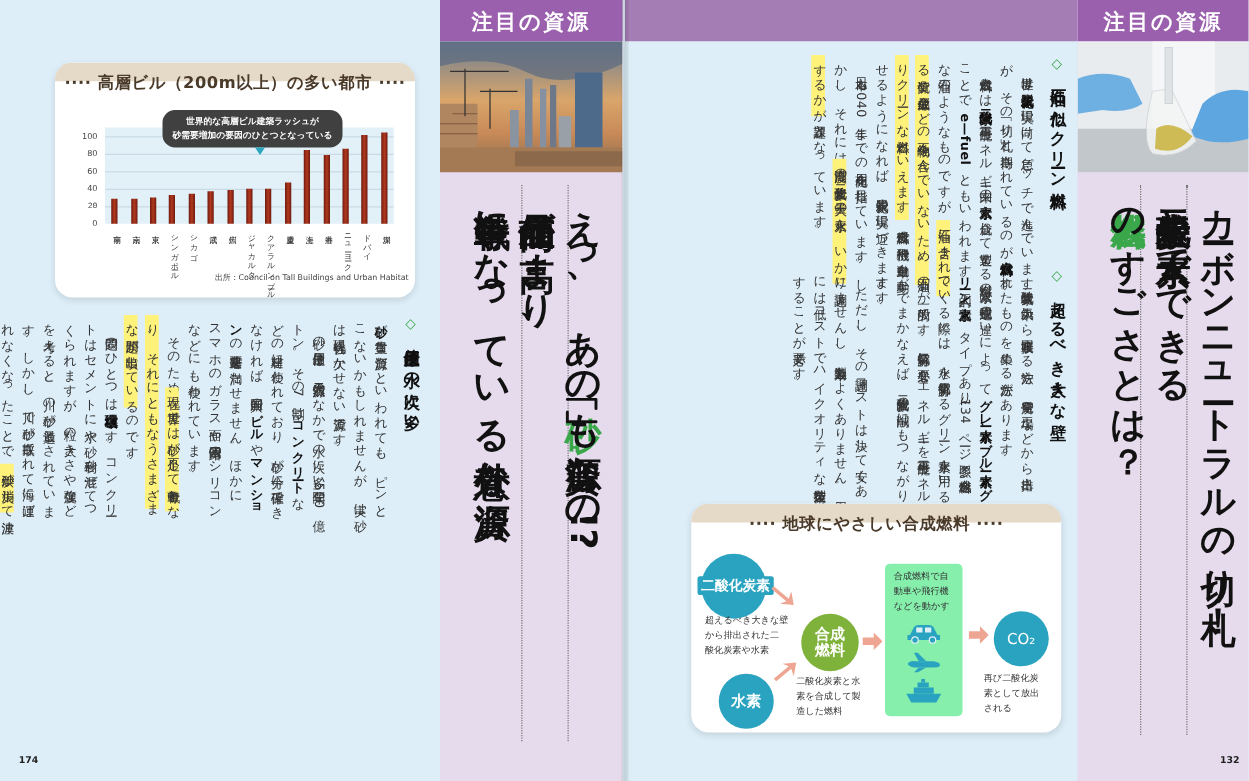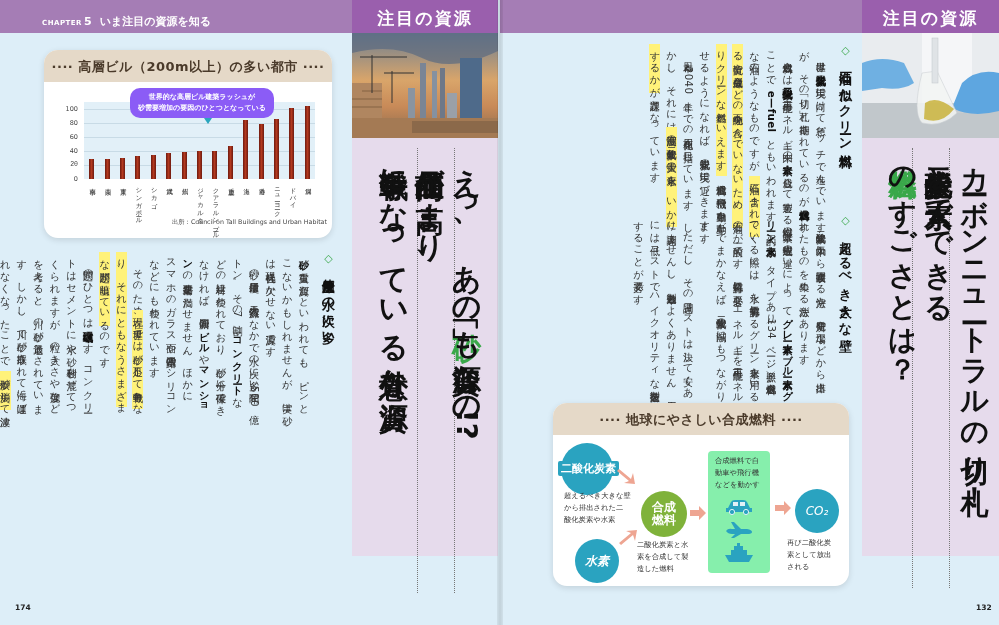--- a/index.html
+++ b/index.html
@@ -11,71 +11,66 @@
   .page-left { left: 0; width: 500px; }
   .page-right { left: 500px; width: 499px; }
   .gutter { position: absolute; left: 497px; top: 0; width: 6px; height: 625px; background: linear-gradient(to right, rgba(0,0,0,0.06), rgba(0,0,0,0.12), rgba(0,0,0,0.06)); z-index: 5; }
 
   .topbar { position: absolute; top: 0; height: 33px; background: #a57db5; }
   .chapter-label { position: absolute; left: 42px; top: 14px; color: #fff; font-size: 11px; font-weight: bold; white-space: nowrap; }
   .chapter-label .ch-small { font-size: 7px; letter-spacing: 0.5px; margin-right: 2px; }
   .chapter-label .ch-num { font-size: 11px; margin-right: 8px; }
 
   
-  .side { position: absolute; top: 0; height: 556px; background: #e6dbec; }
+  .side { position: absolute; top: 0; height: 625px; background: #e6dbec; }
   .side-header { position: absolute; left: 0; top: 0; width: 100%; height: 33px; background: #9a5fad; color: #fff; font-size: 17px; font-weight: bold; letter-spacing: 2px; text-align: center; line-height: 36px; }
   .side-photo { position: absolute; left: 0; top: 33px; width: 100%; height: 105px; overflow: hidden; }
 
   .headline { position: absolute; writing-mode: vertical-rl; font-weight: bold; color: #111; white-space: nowrap; }
   .headline .green { color: #3aa84a; }
   .dotline { position: absolute; border-left: 1px dotted #777; }
 
   
   .vtext { position: absolute; writing-mode: vertical-rl; font-size: 10.2px; line-height: 16.6px; letter-spacing: 0.4px; color: #333; font-family: "DejaVu Sans", sans-serif; }
   .vtext p { text-indent: 1em; }
   .vtext p.noindent { text-indent: 0; }
   .vtext b { font-weight: bold; color: #111; }
   .hl { background: #fff27a; }
   .subhead { font-size: 13px; font-weight: bold; color: #111; text-indent: 0 !important; margin-left: 8px; margin-right: 6px; letter-spacing: 1px; }
   .subhead .dia { color: #3aa84a; font-size: 11px; margin-bottom: 3px; display: inline-block; }
 
   
   .card { position: absolute; background: #fff; border-radius: 14px; box-shadow: 0 2px 6px rgba(0,0,0,0.12); overflow: hidden; }
-  .card-title { height: 32px; background: #e5d9c8; color: #4a3a2a; font-weight: bold; font-size: 13px; text-align: center; line-height: 33px; letter-spacing: 0.5px; white-space: nowrap; }
+  .card-title { height: 15px; background: #e5d9c8; color: #4a3a2a; font-weight: bold; font-size: 13px; text-align: center; line-height: 33px; letter-spacing: 0.5px; white-space: nowrap; }
 
   .chart-area { position: absolute; left: 40px; top: 52px; width: 231px; height: 77px; background: #e2f0f8; }
   .gridline { position: absolute; left: 0; width: 100%; border-top: 1px solid #c8dbe6; }
   .ytick { position: absolute; font-size: 6.5px; color: #444; width: 20px; text-align: right; }
   .bar { position: absolute; bottom: 0; width: 5px; background: linear-gradient(to right, #6e1a0f, #b2391f, #6e1a0f); }
   .xlabel { position: absolute; writing-mode: vertical-rl; font-size: 6.3px; color: #333; white-space: nowrap; letter-spacing: 0.3px; }
-  .callout { position: absolute; left: 86px; top: 38px; width: 144px; height: 30px; background: #8b5cf6; color: #fff; border-radius: 10px; font-size: 7px; text-align: center; line-height: 11px; padding-top: 4px; font-weight: bold; }
+  .callout { position: absolute; left: 86px; top: 38px; width: 144px; height: 30px; background: #404040; color: #fff; border-radius: 10px; font-size: 7px; text-align: center; line-height: 11px; padding-top: 4px; font-weight: bold; }
   .callout::after { content: ""; position: absolute; left: 74px; bottom: -6px; border-left: 4px solid transparent; border-right: 4px solid transparent; border-top: 6px solid #2aa6be; }
   .source { position: absolute; left: 128px; top: 168px; font-size: 6.3px; color: #444; white-space: nowrap; }
 
   
   .circle { position: absolute; border-radius: 50%; color: #fff; font-weight: bold; text-align: center; display: flex; align-items: center; justify-content: center; }
-  .circle.blue { background: #2aa3c0; font-style: italic; }
+  .circle.blue { background: #2aa3c0; }
   .circle.green { background: #7fb23a; }
   .dtext { position: absolute; font-size: 7.3px; color: #333; line-height: 12px; }
   .use-panel { position: absolute; background: #86efac; border-radius: 4px; }
   .co2-label { position: absolute; background: #2aa3c0; color: #fff; font-weight: bold; padding: 0 3px; font-size: 11px; border-radius: 2px; }
 
   .page-num { position: absolute; top: 603px; font-size: 7.5px; font-weight: bold; color: #222; }
 </style>
 </head>
 <body>
 
 <div class="spread">
 
   <div class="page page-left">
-    <div class="topbar" style="left:0;width:352px;">
-      <div class="chapter-label">
-        <span class="ch-small">CHAPTER</span><span class="ch-num">5</span><span>いま注目の資源を知る</span>
-      </div>
-    </div>
 
     <div class="card" style="left:44px;top:50px;width:288px;height:188px;">
       <div class="card-title">···· 高層ビル（200m以上）の多い都市 ····</div>
       <div id="chart">
           <div class="chart-area">
             <div class="gridline" style="top: 63px;"></div>
             <div class="gridline" style="top: 49px;"></div>
             <div class="gridline" style="top: 35px;"></div>
             <div class="gridline" style="top: 21px;"></div>
             <div class="gridline" style="top: 7px;"></div>

